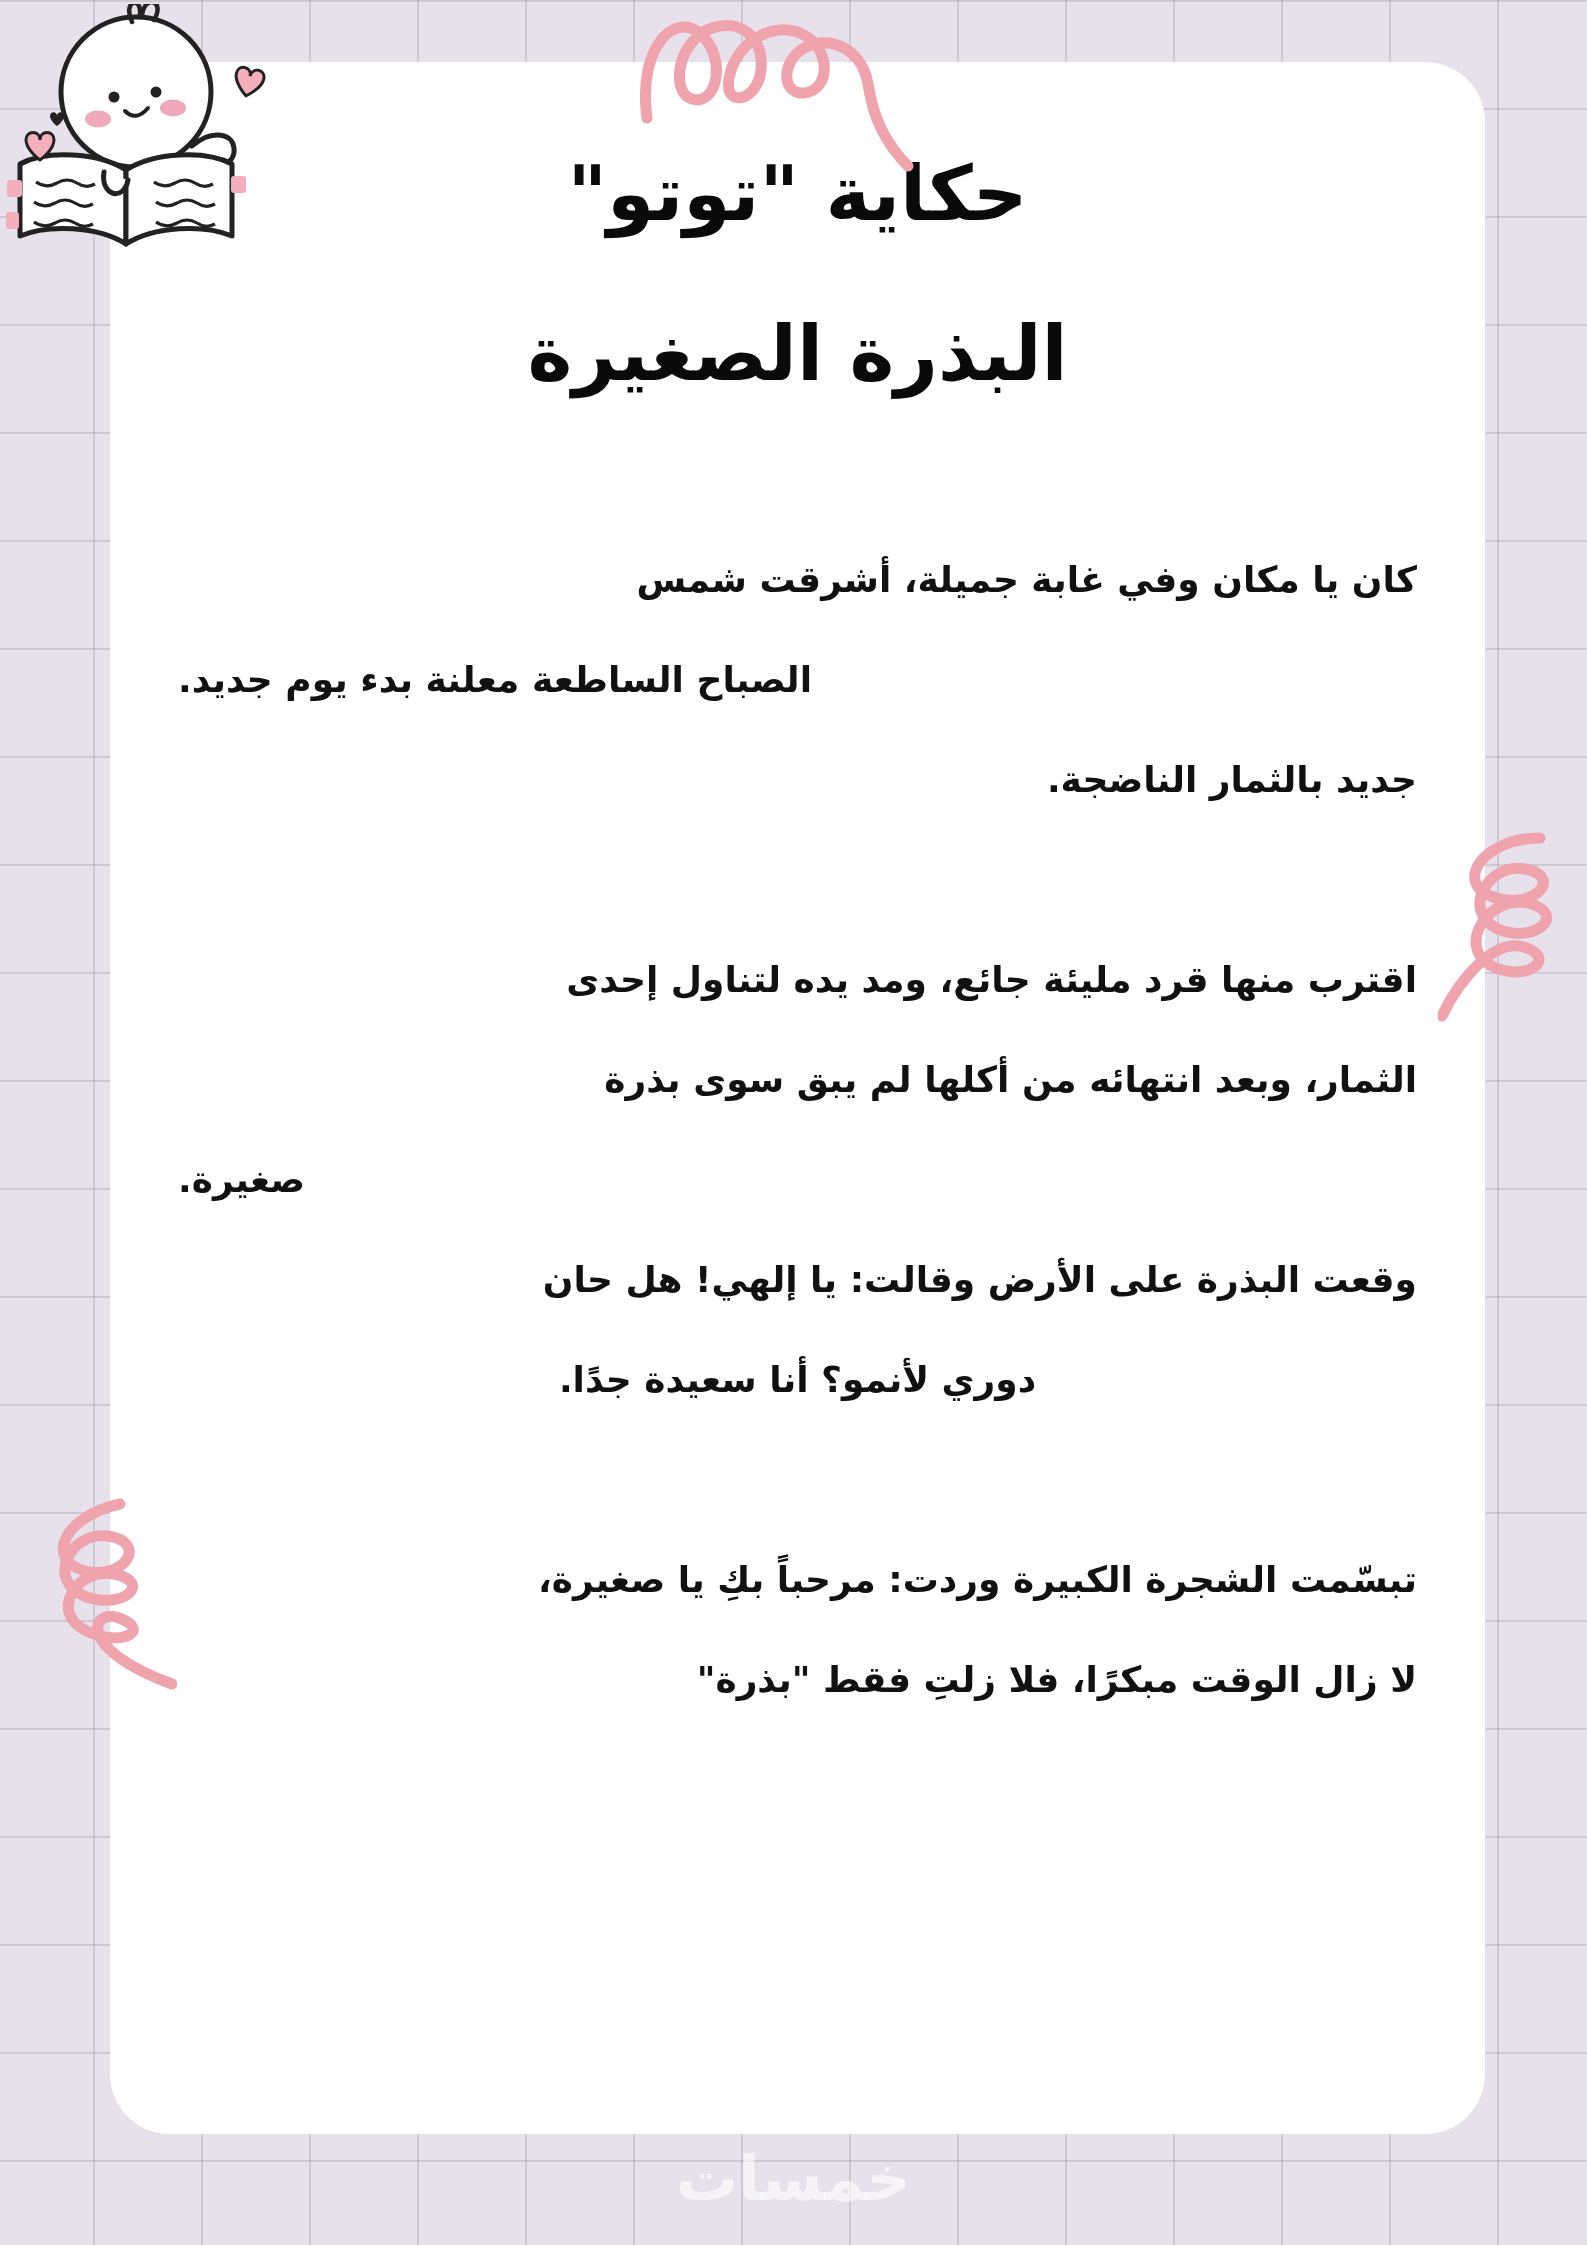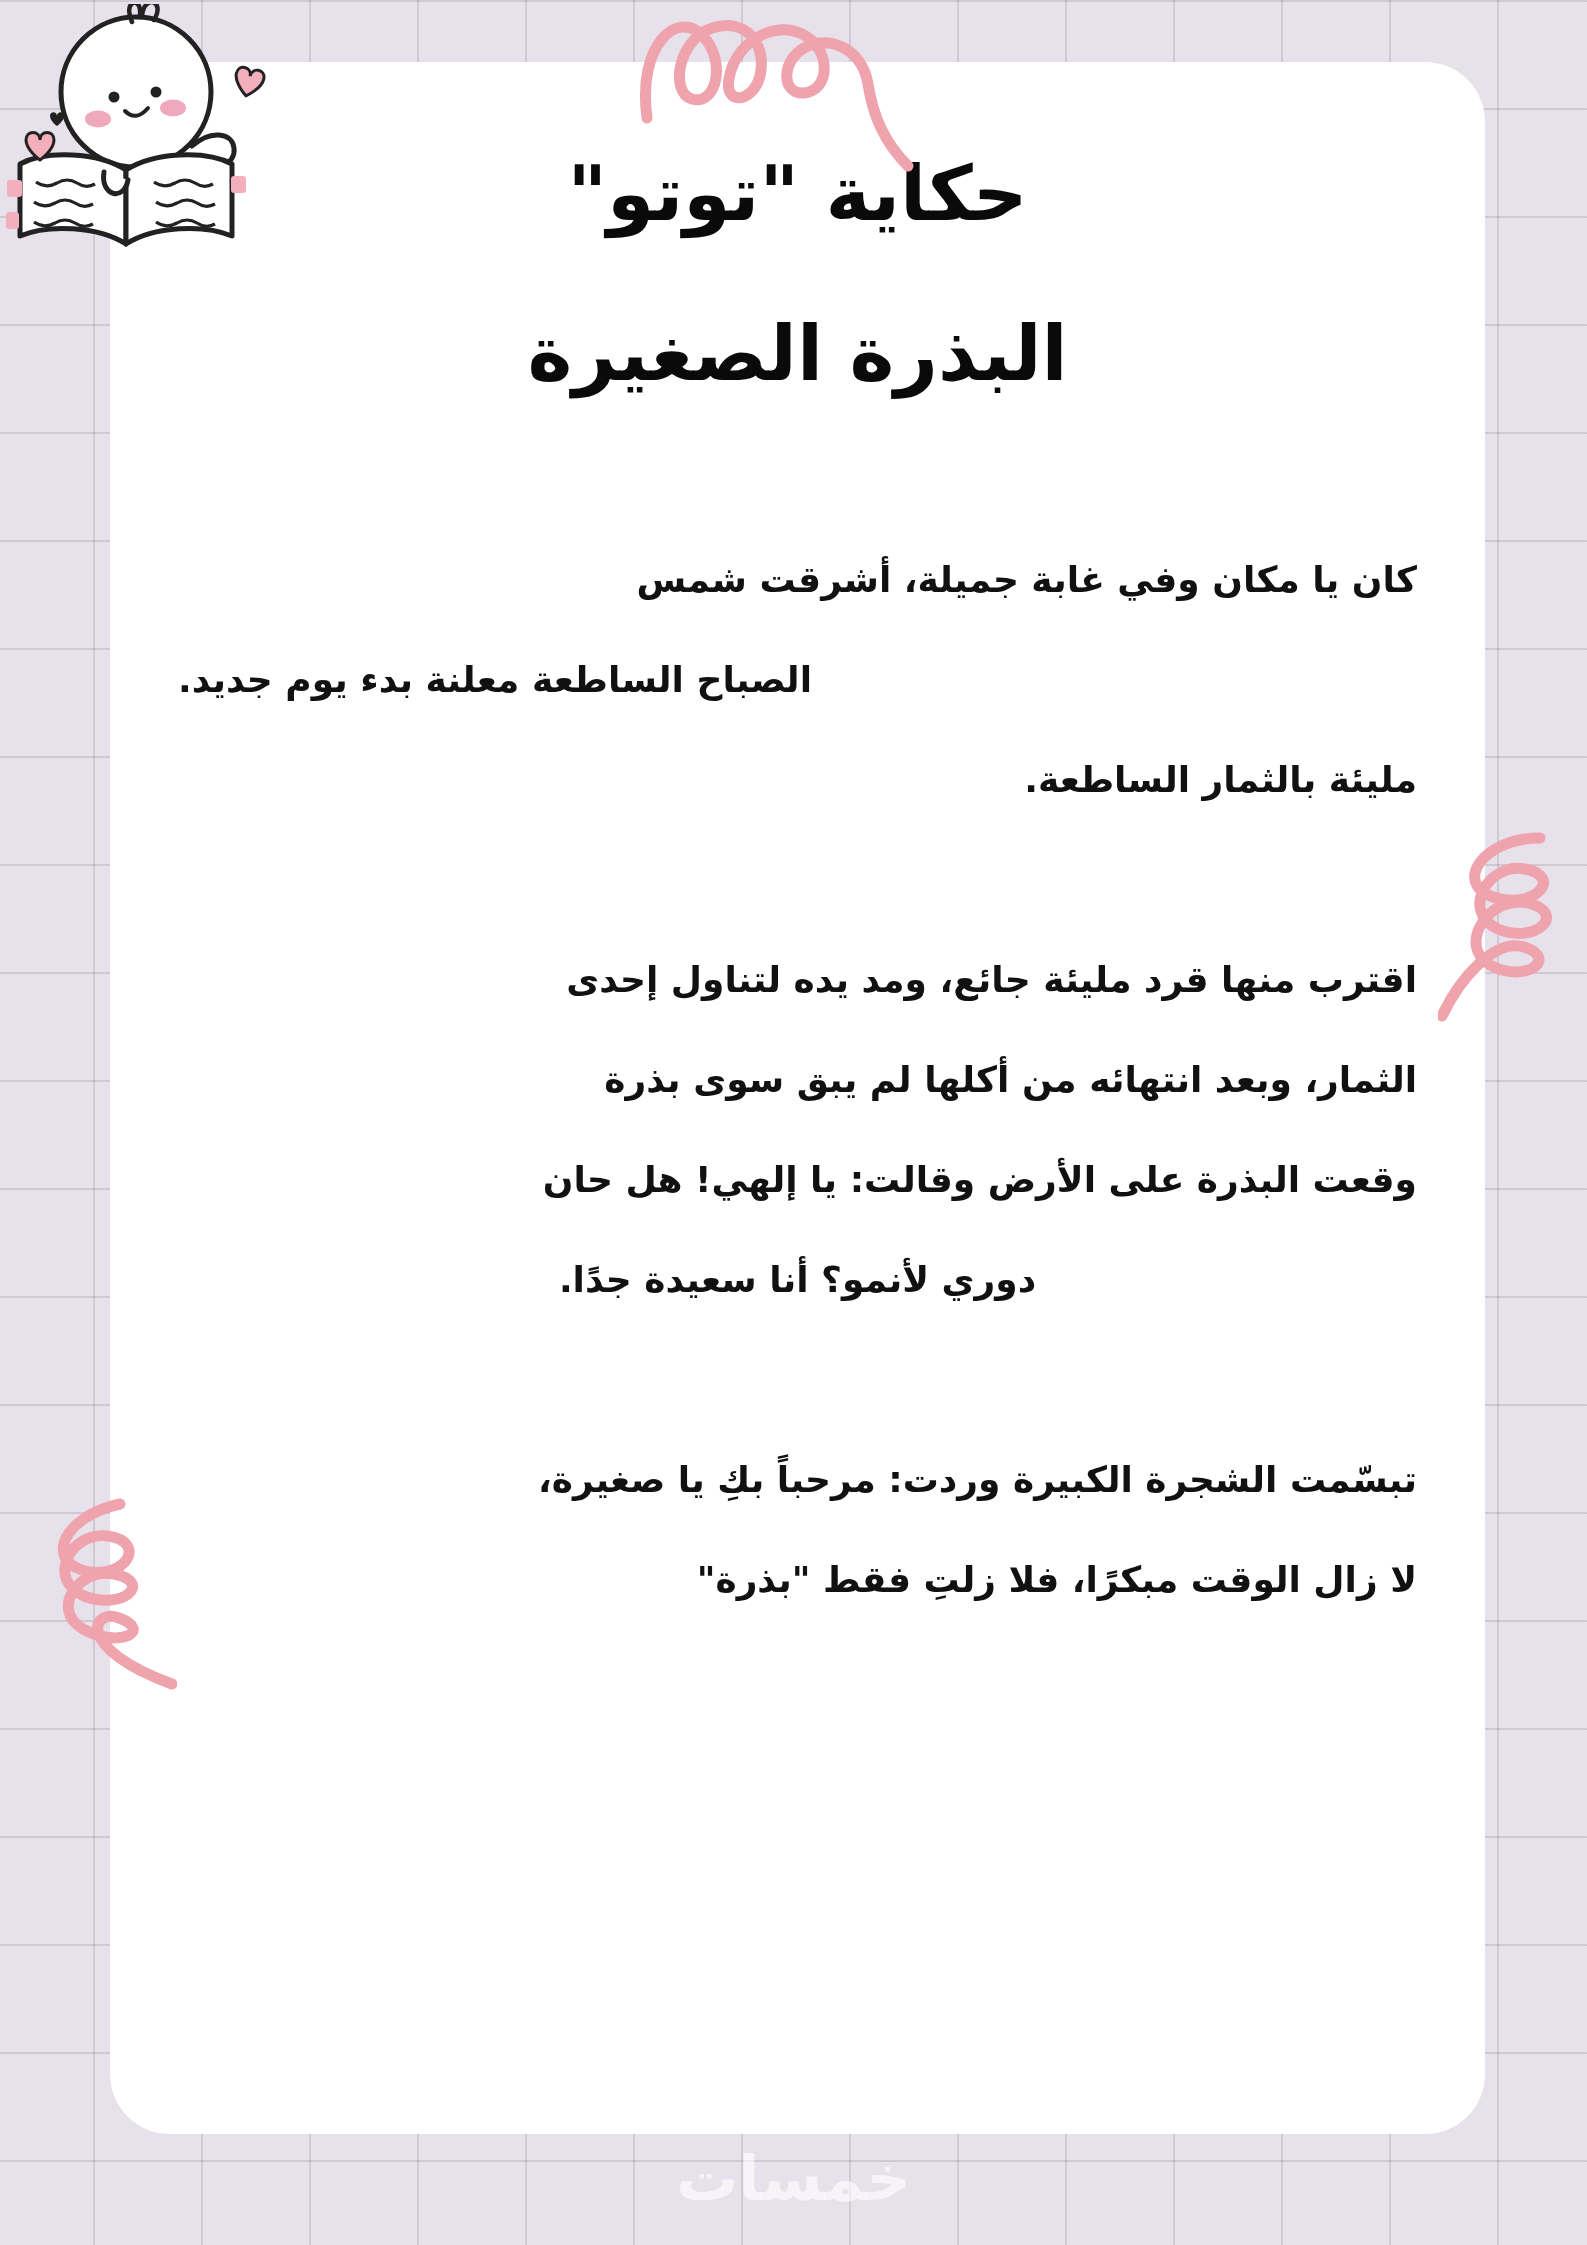--- a/index.html
+++ b/index.html
@@ -74,26 +74,27 @@
     <div class="card-inner">
 
       <div class="title">حكاية "توتو"</div>
       <div class="title">البذرة الصغيرة</div>
 
       <div class="body-text">
 
         <div class="para">
           <div class="line al-right">كان يا مكان وفي غابة جميلة، أشرقت شمس</div>
           <div class="line al-left">الصباح الساطعة معلنة بدء يوم جديد.</div>
-          <div class="line al-right">مليئة بالثمار الساطعة.</div>
+          <div class="line al-right">جديد بالثمار الناضجة.</div>
         </div>
 
         <div class="para">
           <div class="line al-right">اقترب منها قرد مليئة جائع، ومد يده لتناول إحدى</div>
           <div class="line al-right">الثمار، وبعد انتهائه من أكلها لم يبق سوى بذرة</div>
+          <div class="line al-left">صغيرة.</div>
           <div class="line al-right">وقعت البذرة على الأرض وقالت: يا إلهي! هل حان</div>
           <div class="line al-center">دوري لأنمو؟ أنا سعيدة جدًا.</div>
         </div>
 
         <div class="para">
           <div class="line al-right">تبسّمت الشجرة الكبيرة وردت: مرحباً بكِ يا صغيرة،</div>
           <div class="line al-right">لا زال الوقت مبكرًا، فلا زلتِ فقط "بذرة"</div>
         </div>
 
       </div>

